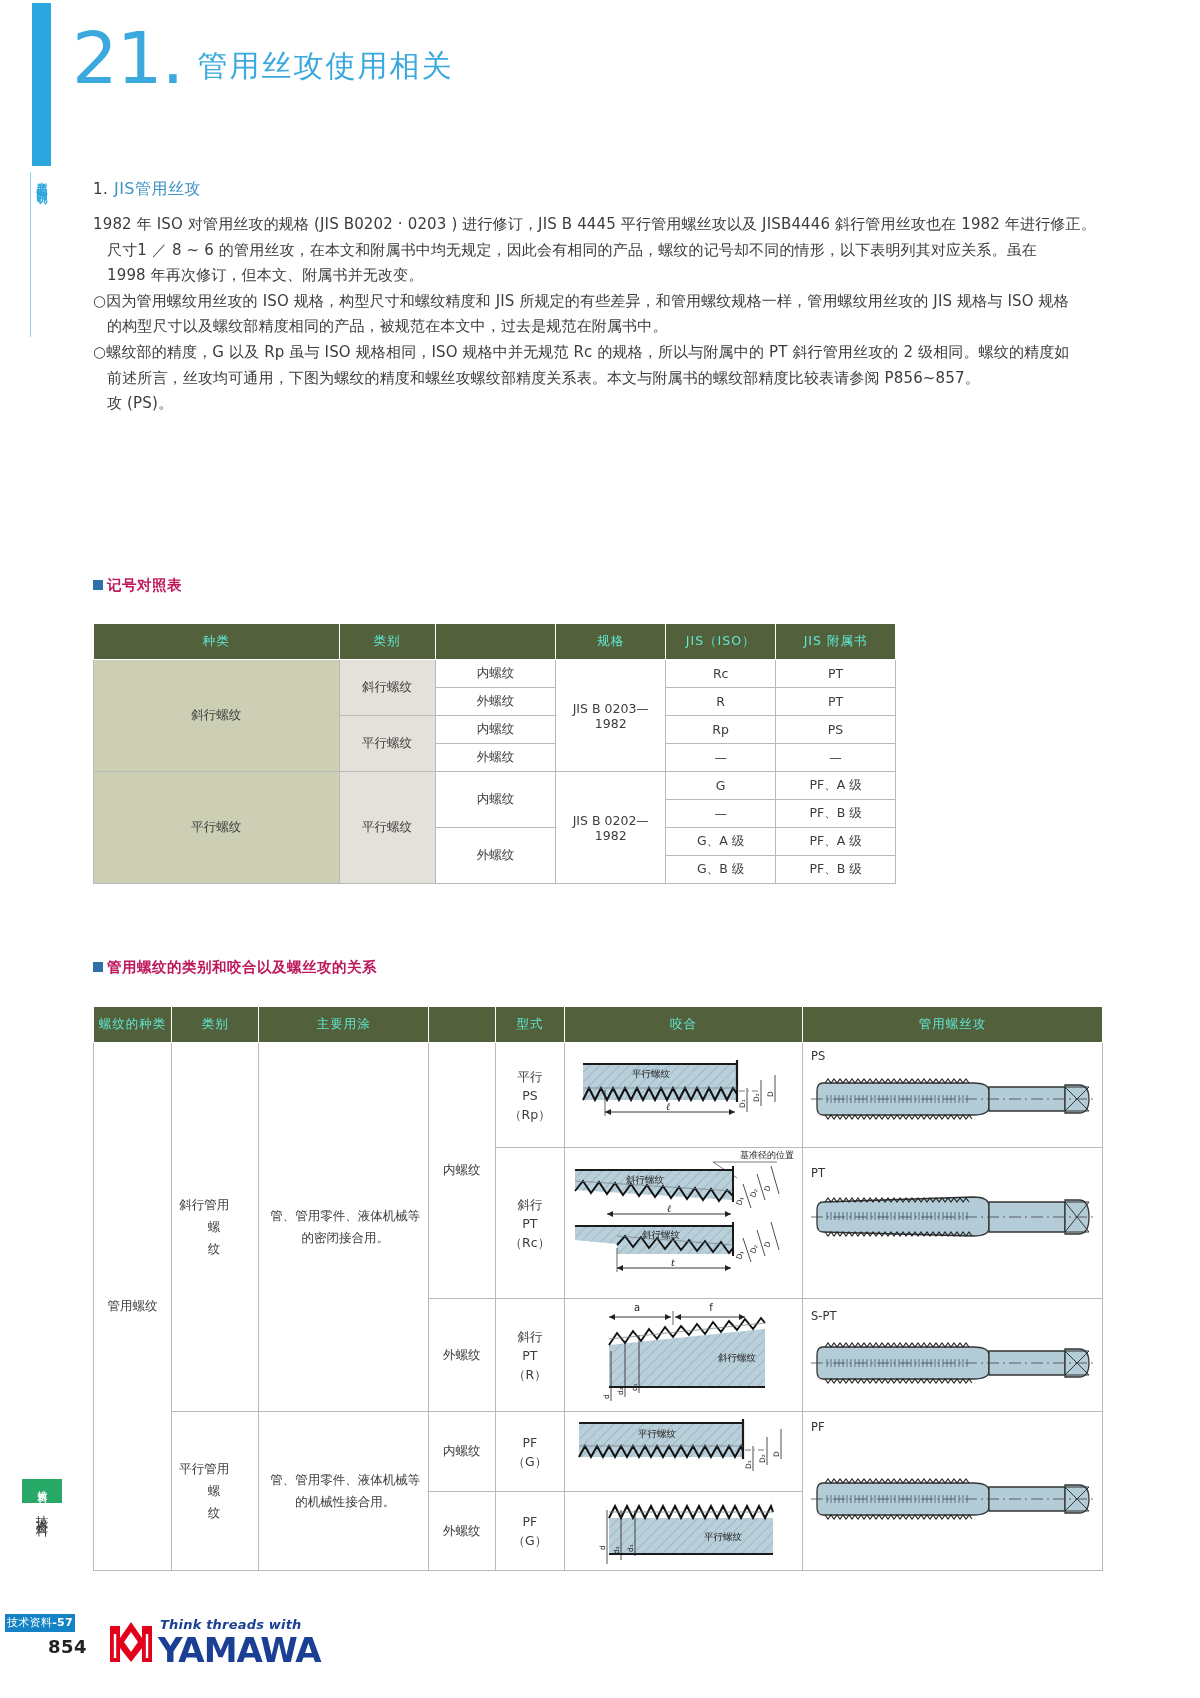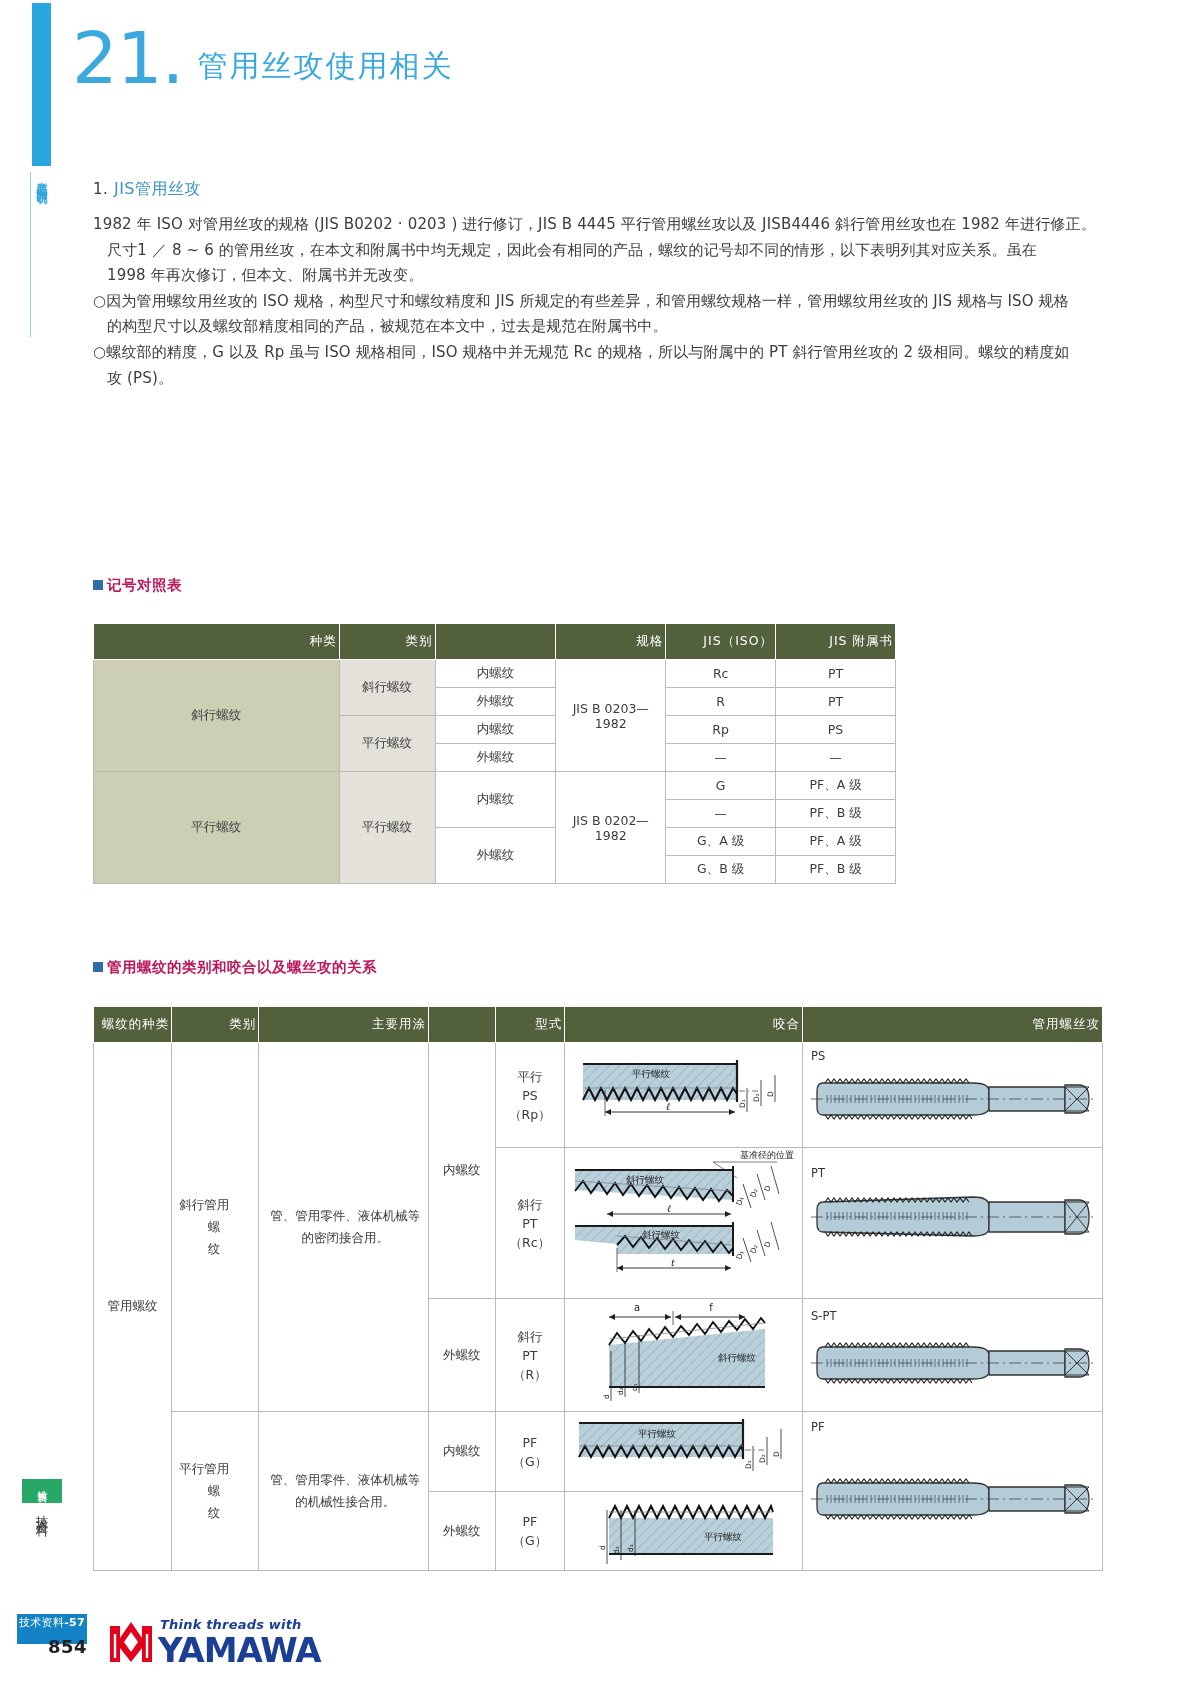--- a/index.html
+++ b/index.html
@@ -71,22 +71,22 @@
     position:absolute; font-size:14.5px; color:#be185d; font-weight:bold; letter-spacing:0.5px;
   }
   .sub-head .sq{
     display:inline-block; width:10px; height:10px; background:#2f6fa8;
     margin-right:4px; position:relative; top:0px;
   }
 
   
   table.tbl{ border-collapse:collapse; position:absolute; }
   table.tbl th{
-    background:#53603c; color:#ffffff; font-weight:normal; font-size:12.5px;
-    border:1px solid #ffffff; padding:9px 2px; text-align:right; letter-spacing:1px;
+    background:#53603c; color:#5eead4; font-weight:normal; font-size:12.5px;
+    border:1px solid #ffffff; padding:9px 2px; text-align:center; letter-spacing:1px;
   }
   table.tbl td{
     border:1px solid #b9b9b9; font-size:12.5px; text-align:center;
     color:#3c3c3c; padding:5px 3px; background:#fff;
   }
   td.cat-dark{ background:#cdcfb4 !important; }
   td.cat-light{ background:#e3e1da !important; }
 
   
   table.tbl2 td{ padding:3px; vertical-align:middle; }
@@ -96,21 +96,21 @@
   .kind2-row{ display:flex; justify-content:space-between; width:76px; }
 
   
   .diagram-cell{ position:relative; height:100%; padding:0 !important; }
   .tap-label{ position:absolute; font-size:11.5px; color:#333; }
 
   svg{ display:block; }
 
   
   .foot-badge{
-    position:absolute; left:17px; top:1614px; width:70px; height:30px;
+    position:absolute; left:5px; top:1614px; width:70px; height:18px;
     background:#1383c6; color:#fff; font-size:11px; text-align:center;
     line-height:18px; letter-spacing:0.3px;
   }
   .foot-badge b{ font-weight:bold; }
   .foot-page{
     position:absolute; left:17px; top:1636px; width:70px; text-align:right;
     font-size:18px; color:#222; font-weight:bold; letter-spacing:0.5px;
   }
   .logo-wrap{ position:absolute; left:107px; top:1618px; }
   .logo-tag{ position:absolute; left:160px; top:1617px; font-size:13px; font-weight:bold; color:#1b3f94; letter-spacing:0.2px;font-style:italic; }
@@ -137,20 +137,21 @@
   <span class="t">JIS管用丝攻</span>
 </div>
 
 <div class="body-text">
   <p>1982 年 ISO 对管用丝攻的规格 (JIS B0202 · 0203 ) 进行修订，JIS B 4445 平行管用螺丝攻以及 JISB4446 斜行管用丝攻也在 1982 年进行修正。</p>
   <p class="ind">尺寸1 ／ 8 ~ 6 的管用丝攻，在本文和附属书中均无规定，因此会有相同的产品，螺纹的记号却不同的情形，以下表明列其对应关系。虽在</p>
   <p class="ind">1998 年再次修订，但本文、附属书并无改变。</p>
   <p>○因为管用螺纹用丝攻的 ISO 规格，构型尺寸和螺纹精度和 JIS 所规定的有些差异，和管用螺纹规格一样，管用螺纹用丝攻的 JIS 规格与 ISO 规格</p>
   <p class="ind">的构型尺寸以及螺纹部精度相同的产品，被规范在本文中，过去是规范在附属书中。</p>
   <p>○螺纹部的精度，G 以及 Rp 虽与 ISO 规格相同，ISO 规格中并无规范 Rc 的规格，所以与附属中的 PT 斜行管用丝攻的 2 级相同。螺纹的精度如</p>
+  <p class="ind">前述所言，丝攻均可通用，下图为螺纹的精度和螺丝攻螺纹部精度关系表。本文与附属书的螺纹部精度比较表请参阅 P856~857。</p>
   <p class="ind">攻 (PS)。</p>
 </div>
 
 <div class="sub-head" style="left:93px; top:576px;">
   <span class="sq"></span><span>记号对照表</span>
 </div>
 
 <table class="tbl tbl1" style="left:93px; top:623px; width:803px;">
   <thead>
     <tr>

